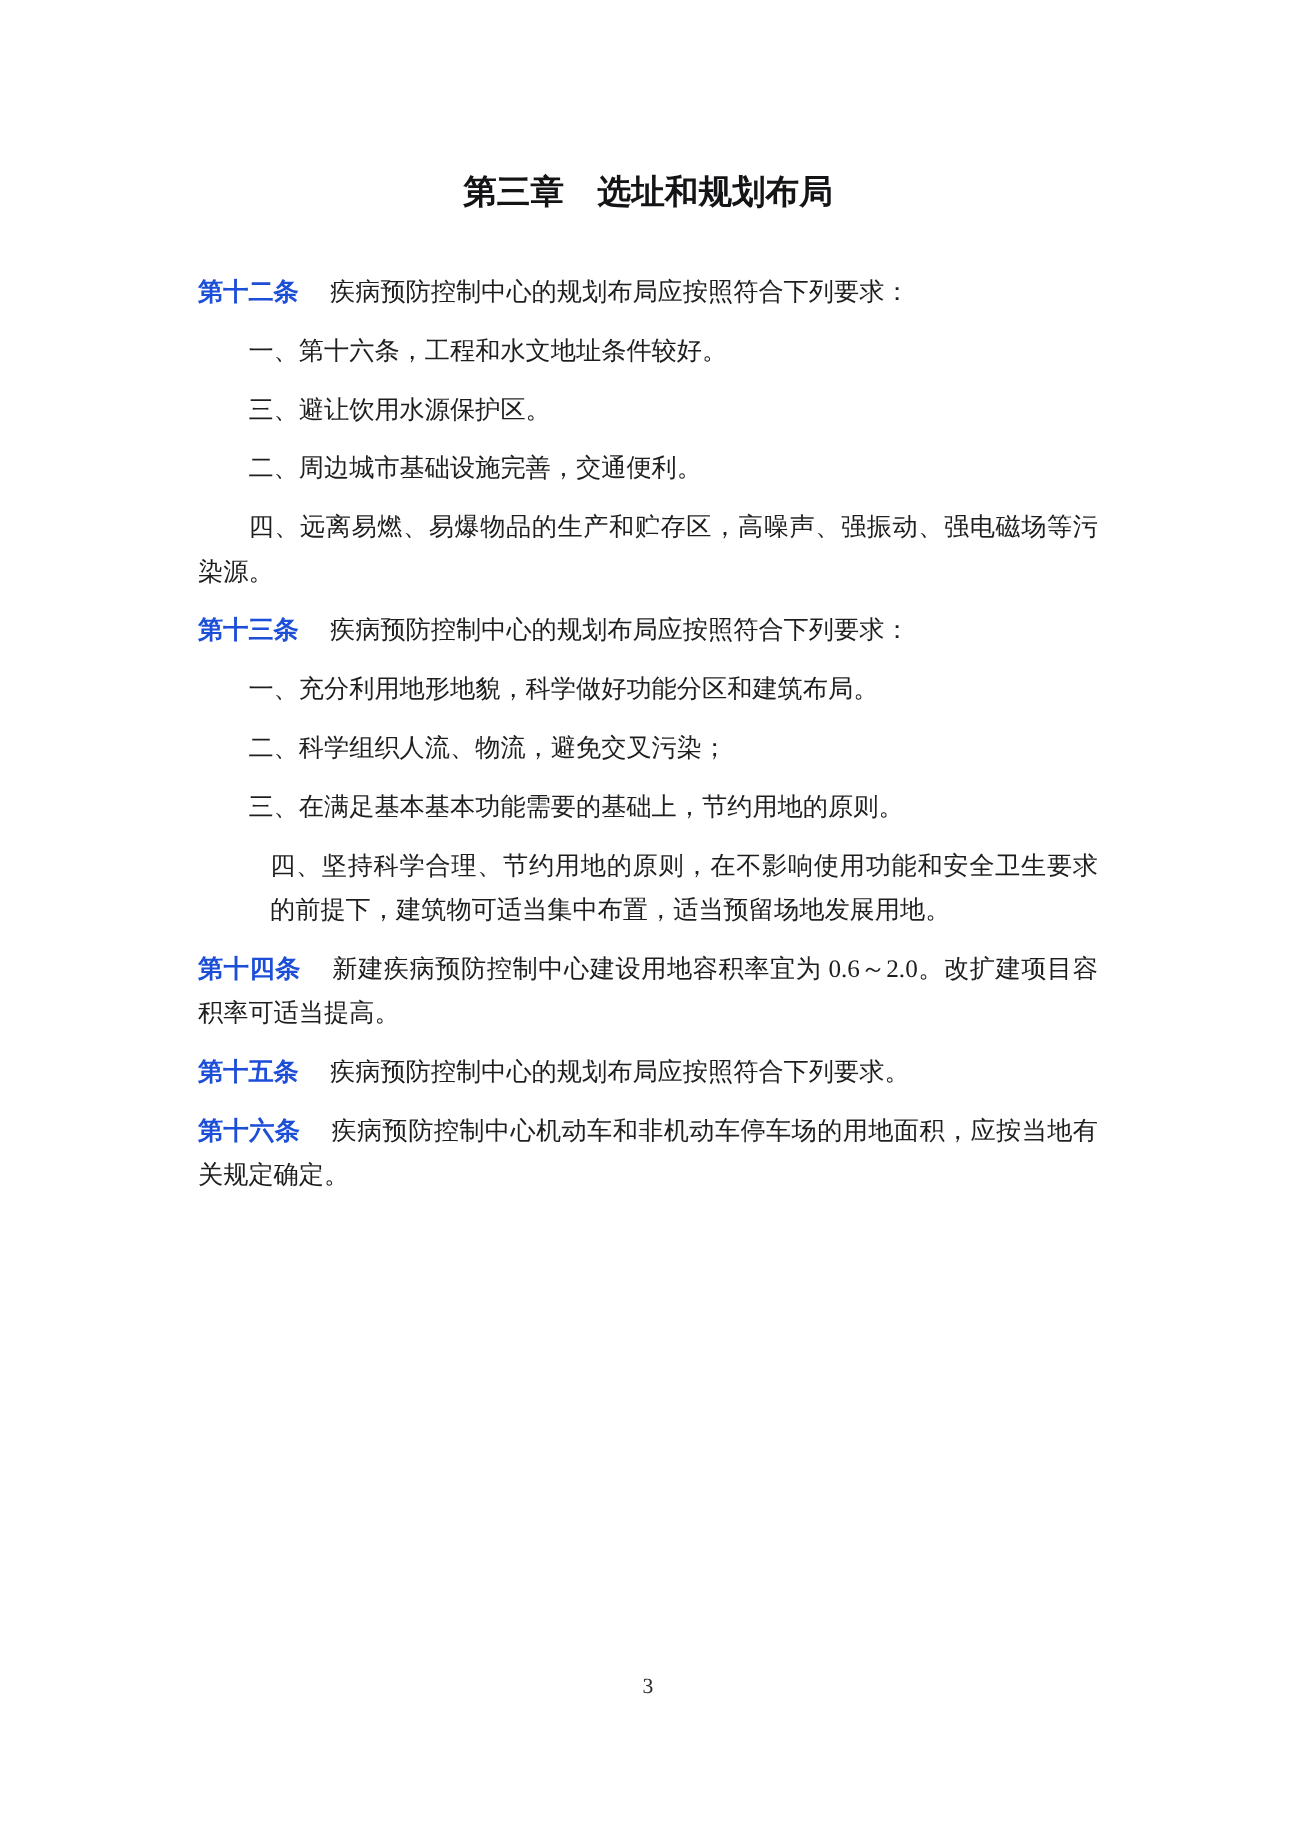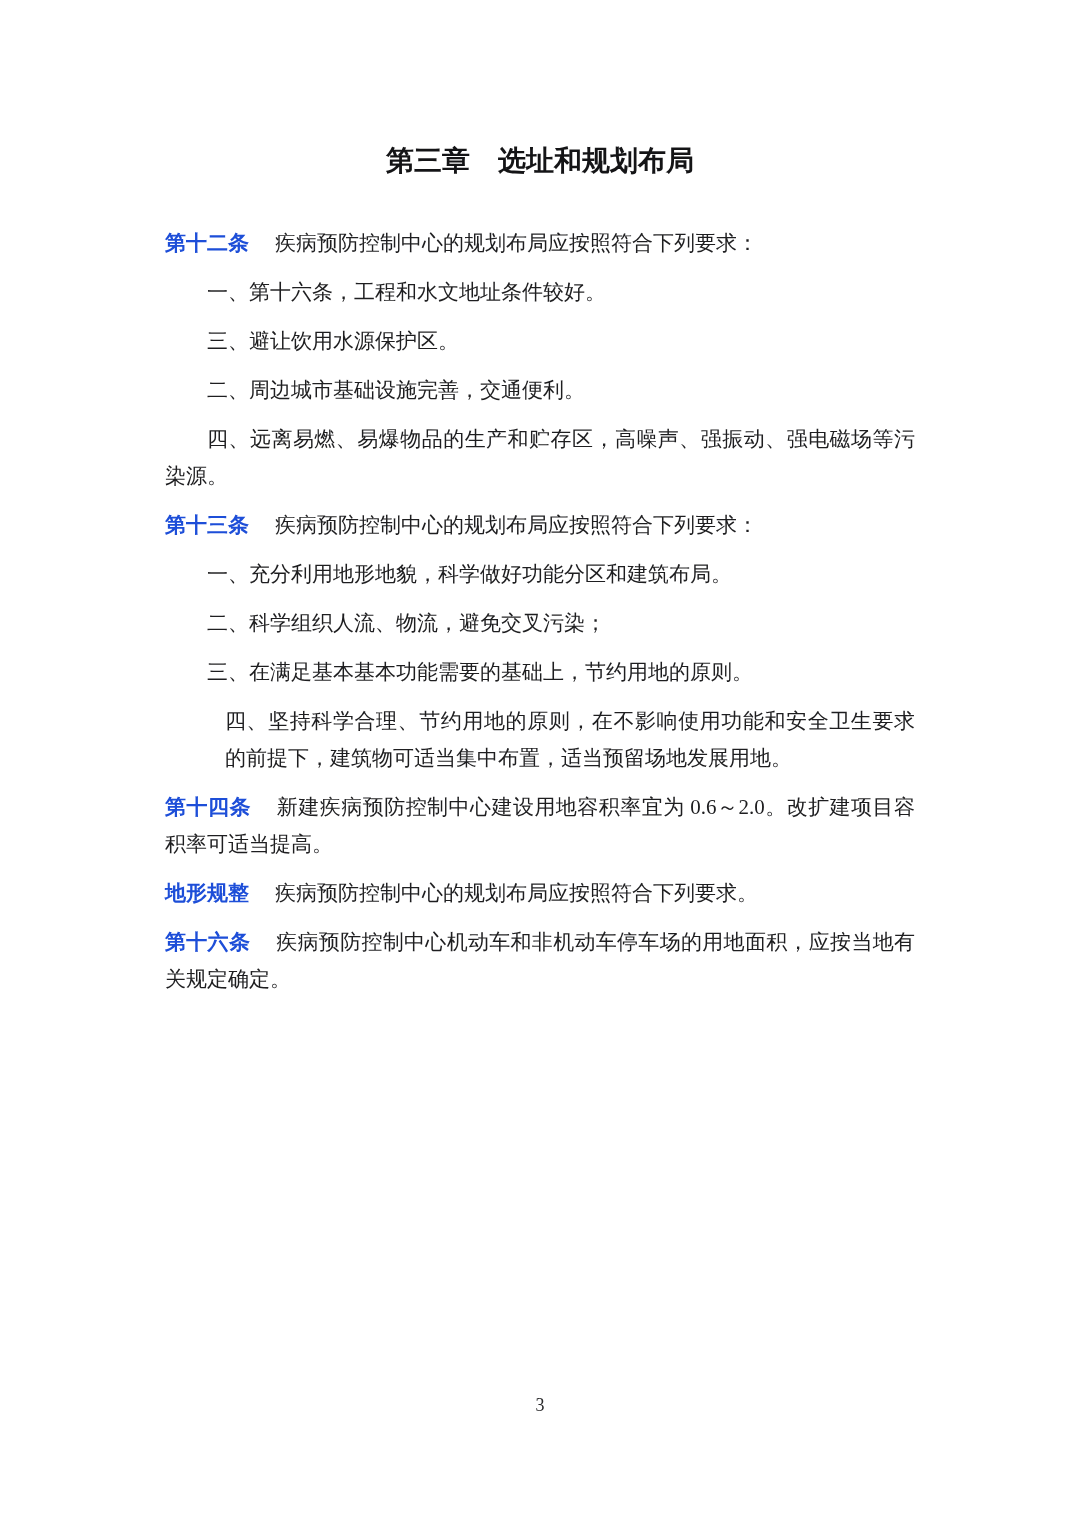--- a/index.html
+++ b/index.html
@@ -82,19 +82,19 @@
   <p class="item">一、充分利用地形地貌，科学做好功能分区和建筑布局。</p>
 
   <p class="item">二、科学组织人流、物流，避免交叉污染；</p>
 
   <p class="item">三、在满足基本基本功能需要的基础上，节约用地的原则。</p>
 
   <p class="item hanging">四、坚持科学合理、节约用地的原则，在不影响使用功能和安全卫生要求的前提下，建筑物可适当集中布置，适当预留场地发展用地。</p>
 
   <p class="article"><span class="article-label">第十四条</span><span class="article-intro">新建疾病预防控制中心建设用地容积率宜为 0.6～2.0。改扩建项目容积率可适当提高。</span></p>
 
-  <p class="article"><span class="article-label">地形规整</span><span class="article-intro">疾病预防控制中心的规划布局应按照符合下列要求。</span></p>
+  <p class="article"><span class="article-label">第十五条</span><span class="article-intro">疾病预防控制中心的规划布局应按照符合下列要求。</span></p>
 
   <p class="article"><span class="article-label">第十六条</span><span class="article-intro">疾病预防控制中心机动车和非机动车停车场的用地面积，应按当地有关规定确定。</span></p>
 
 </div>
 
 <div class="page-number">3</div>
 
 </body></html>

